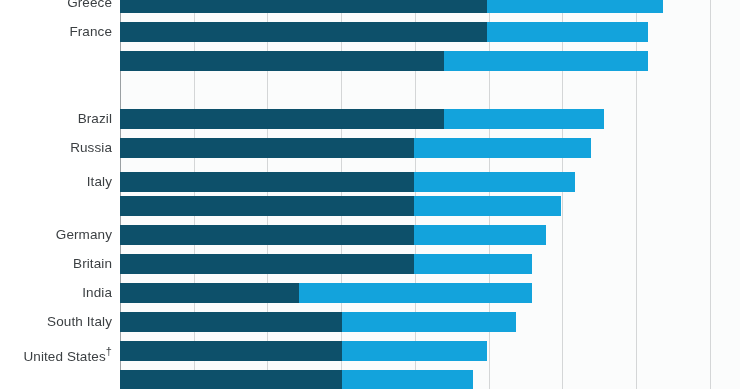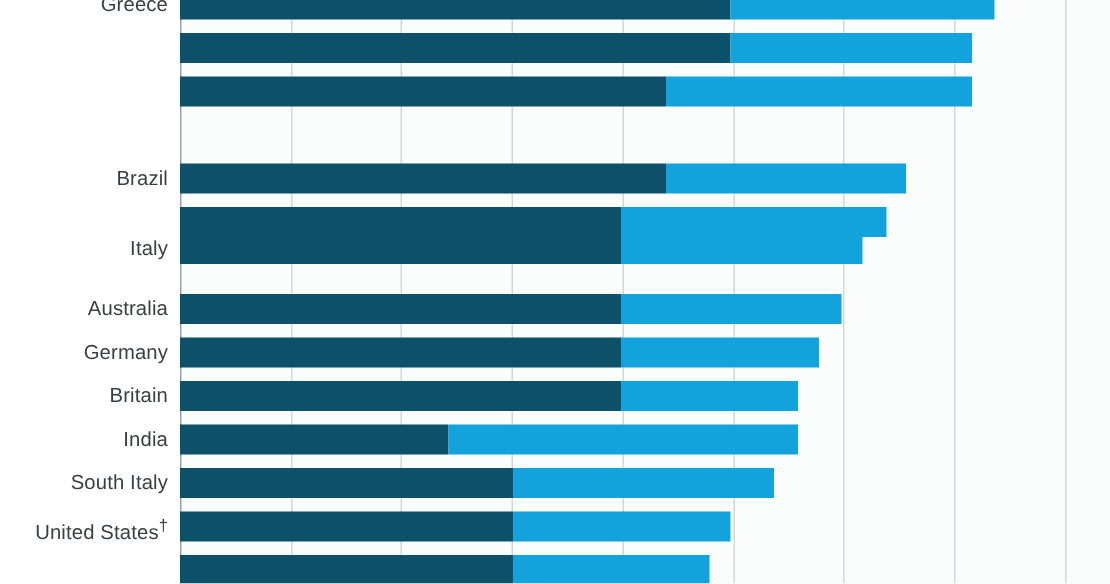--- a/index.html
+++ b/index.html
@@ -102,53 +102,54 @@
 
   <div class="rows" id="rows">
       <div class="row" style="top: -7px;">
         <div class="row-label">Greece</div>
         <div class="bar-wrap" style="left: 120px; width: 543.169px;">
           <div class="seg seg-dark" style="width: 367.026px; background: rgb(13, 80, 106);"></div>
           <div class="seg seg-light" style="left: 367.026px; width: 176.143px; background: rgb(19, 163, 220);"></div>
         </div>
       </div>
       <div class="row" style="top: 22px;">
+        <div class="row-label">France</div>
         <div class="bar-wrap" style="left: 120px; width: 527.692px;">
           <div class="seg seg-dark" style="width: 367.026px; background: rgb(13, 80, 106);"></div>
           <div class="seg seg-light" style="left: 367.026px; width: 160.666px; background: rgb(19, 163, 220);"></div>
         </div>
       </div>
       <div class="row" style="top: 51px;">
         <div class="bar-wrap" style="left: 120px; width: 527.692px;">
           <div class="seg seg-dark" style="width: 324.28px; background: rgb(13, 80, 106);"></div>
           <div class="seg seg-light" style="left: 324.28px; width: 203.412px; background: rgb(19, 163, 220);"></div>
         </div>
       </div>
       <div class="row" style="top: 109px;">
         <div class="row-label">Brazil</div>
         <div class="bar-wrap" style="left: 120px; width: 484.209px;">
           <div class="seg seg-dark" style="width: 324.28px; background: rgb(13, 80, 106);"></div>
           <div class="seg seg-light" style="left: 324.28px; width: 159.929px; background: rgb(19, 163, 220);"></div>
         </div>
       </div>
       <div class="row" style="top: 138px;">
+        <div class="row-label">Russia</div>
         <div class="bar-wrap" style="left: 120px; width: 470.943px;">
           <div class="seg seg-dark" style="width: 294.063px; background: rgb(13, 80, 106);"></div>
           <div class="seg seg-light" style="left: 294.063px; width: 176.88px; background: rgb(19, 163, 220);"></div>
         </div>
       </div>
-      <div class="row" style="top: 156px;">
+      <div class="row" style="top: 172px;">
         <div class="row-label">Italy</div>
         <div class="bar-wrap" style="left: 120px; width: 454.729px;">
           <div class="seg seg-dark" style="width: 294.063px; background: rgb(13, 80, 106);"></div>
           <div class="seg seg-light" style="left: 294.063px; width: 160.666px; background: rgb(19, 163, 220);"></div>
         </div>
       </div>
       <div class="row" style="top: 196px;">
-        <div class="row-label">Australia</div>
         <div class="bar-wrap" style="left: 120px; width: 440.726px;">
           <div class="seg seg-dark" style="width: 294.063px; background: rgb(13, 80, 106);"></div>
           <div class="seg seg-light" style="left: 294.063px; width: 146.663px; background: rgb(19, 163, 220);"></div>
         </div>
       </div>
       <div class="row" style="top: 254px;">
         <div class="row-label">Britain</div>
         <div class="bar-wrap" style="left: 120px; width: 411.983px;">
           <div class="seg seg-dark" style="width: 294.063px; background: rgb(13, 80, 106);"></div>
           <div class="seg seg-light" style="left: 294.063px; width: 117.92px; background: rgb(19, 163, 220);"></div>

